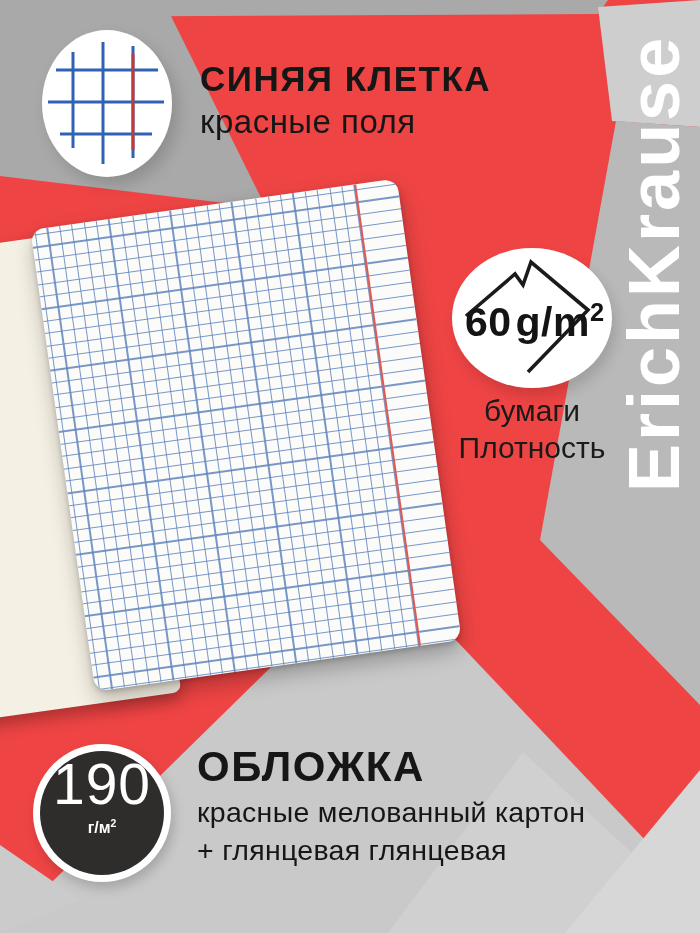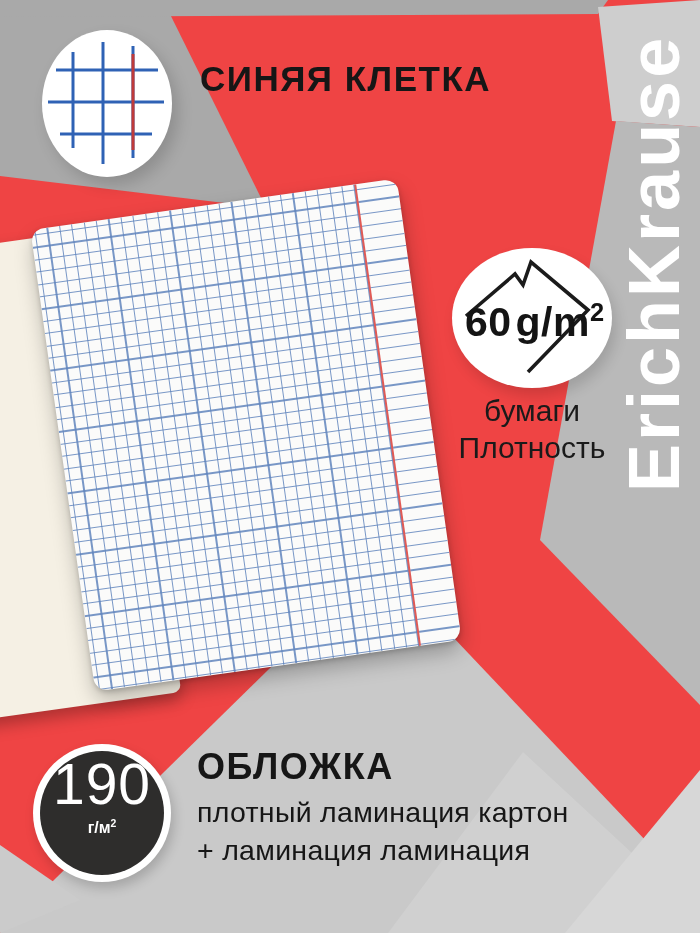--- a/index.html
+++ b/index.html
@@ -95,21 +95,21 @@
     z-index:4;
   }
   .cover-badge-inner{
     position:absolute;inset:7px;border-radius:50%;
     color:#fff;text-align:center;
   }
   .cover-badge-value{font-size:57px;font-weight:normal;letter-spacing:1px;line-height:60px;margin-top:3px;}
   .cover-badge-unit{font-size:16px;font-weight:bold;line-height:24px;margin-top:-2px;}
   .cover-badge-unit sup{font-size:.65em;}
   .cover-text{position:absolute;left:197px;top:748px;z-index:4;}
-  .cover-heading{font-size:36px;font-weight:bold;letter-spacing:1.5px;line-height:38px;}
+  .cover-heading{font-size:42px;font-weight:bold;letter-spacing:1.5px;line-height:38px;}
   .cover-line{font-size:28.5px;line-height:37.5px;letter-spacing:.3px;}
   .cover-line.first{margin-top:8px;}
 </style>
 </head>
 <body>
 
 <div class="canvas">
 
   <div class="shape sh-dark-topleft"></div>
   <div class="shape sh-dark-topstrip"></div>
@@ -135,20 +135,21 @@
         <line x1="91" y1="16" x2="91" y2="128"></line>
         <line x1="14" y1="40" x2="116" y2="40"></line>
         <line x1="6" y1="72" x2="122" y2="72"></line>
         <line x1="18" y1="104" x2="110" y2="104"></line>
       </g>
       <line x1="91" y1="24" x2="91" y2="120" stroke="#bf3a3a" stroke-width="3"></line>
     </svg>
   </div>
   <div class="header-text">
     <div class="header-title">СИНЯЯ КЛЕТКА</div>
+    <div class="header-sub">красные поля</div>
   </div>
 
   <div class="brand">ErichKrause</div>
 
   <div class="paper-badge">
     <svg viewBox="0 0 160 140">
       <path d="M 14 68 L 63 26 L 71 37 L 79 14 L 136 62 L 76 124" fill="none" stroke="#1b1b1b" stroke-width="3.6" stroke-linejoin="miter"></path>
     </svg>
     <div class="paper-badge-text">
       <span>60</span> <span>g/m</span><sup>2</sup>
@@ -161,17 +162,17 @@
 
   <div class="cover-badge">
     <div class="cover-badge-inner" style="background:#2e2d2c;">
       <div class="cover-badge-value">190</div>
       <div class="cover-badge-unit"><span>г/м</span><sup>2</sup></div>
     </div>
   </div>
 
   <div class="cover-text">
     <div class="cover-heading">ОБЛОЖКА</div>
-    <div class="cover-line first">плотный ламинация картон</div>
-    <div class="cover-line">+ ламинация ламинация</div>
+    <div class="cover-line first">красные мелованный картон</div>
+    <div class="cover-line">+ глянцевая глянцевая</div>
   </div>
 
 </div>
 
 </body></html>

